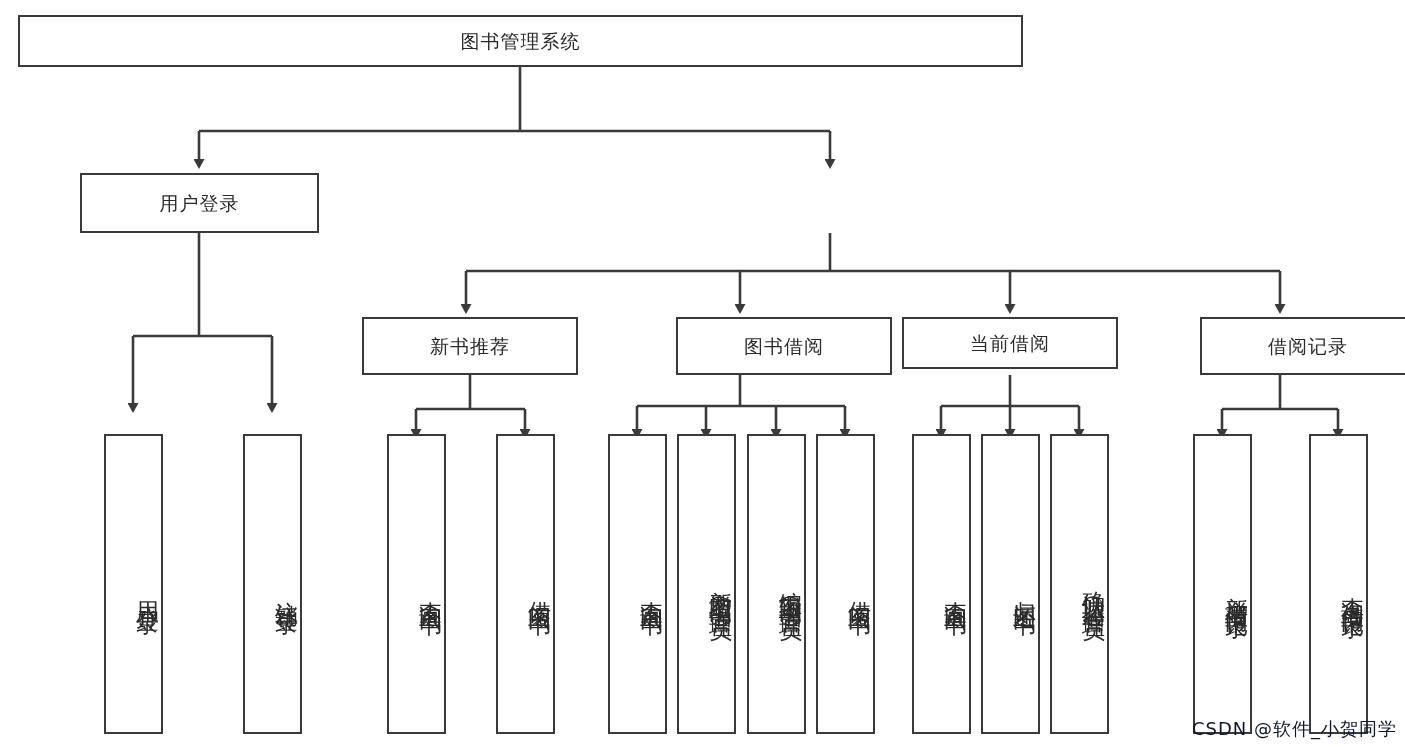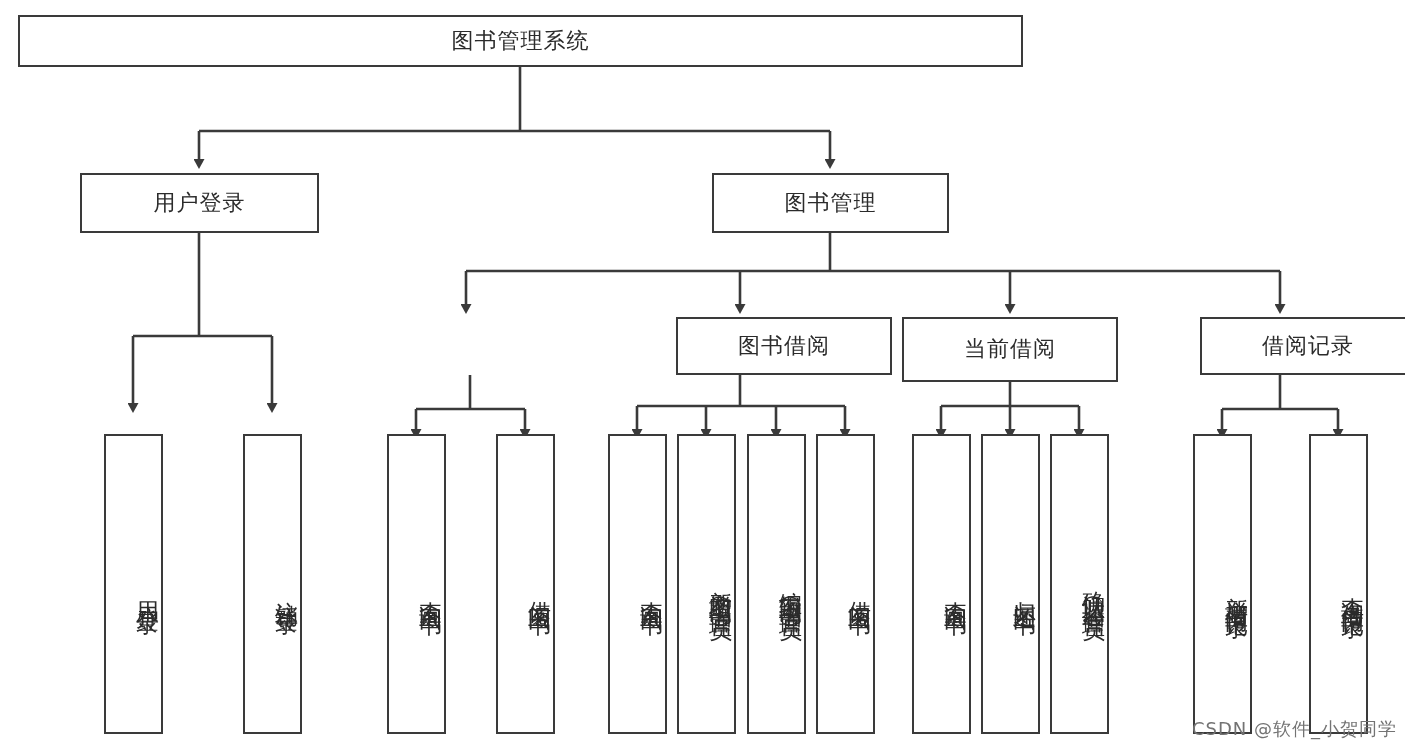--- a/index.html
+++ b/index.html
@@ -30,21 +30,21 @@
     position: absolute;
     box-sizing: border-box;
     background: #ffffff;
     border: 2px solid #3a3a3a;
     display: flex;
     align-items: center;
     justify-content: center;
     color: #2b2b2b;
   }
   .node.horiz {
-    font-size: 22px;
+    font-size: 19px;
     letter-spacing: 1px;
     line-height: 1.2;
   }
   .node.vert {
     writing-mode: vertical-rl;
     text-orientation: upright;
     font-size: 23px;
     letter-spacing: 4px;
     line-height: 1.15;
     padding-top: 14px;
@@ -54,21 +54,21 @@
   .node.vert .vlabel {
     writing-mode: vertical-rl;
     text-orientation: upright;
     white-space: nowrap;
   }
   .watermark {
     position: absolute;
     right: 8px;
     bottom: 6px;
     font-size: 18px;
-    color: #737373;
+    color: #0f172a;
     letter-spacing: 1px;
     white-space: nowrap;
     user-select: none;
     text-align: center;
   }
 </style>
 </head>
 <body>
 
 <div id="diagram-root">
@@ -127,30 +127,30 @@
   </svg>
 
   <div class="node horiz" style="left:18px; top:15px; width:1005px; height:52px;">
     <span>图书管理系统</span>
   </div>
 
   <div class="node horiz" style="left:80px; top:173px; width:239px; height:60px;">
     <span>用户登录</span>
   </div>
 
-  <div class="node horiz" style="left:712px; top:173px; width:237px; height:60px;">
-    <span>图书管理</span>
-  </div>
-
+
+  <div class="node horiz" style="left:362px; top:317px; width:216px; height:58px;">
+    <span>新书推荐</span>
+  </div>
 
   <div class="node horiz" style="left:632px; top:317px; width:216px; height:58px;margin-left:44px;">
     <span>图书借阅</span>
   </div>
 
-  <div class="node horiz" style="left:902px; top:317px; width:216px; height:65px;">
+  <div class="node horiz" style="left:902px; top:317px; width:216px; height:52px;">
     <span>当前借阅</span>
   </div>
 
   <div class="node horiz" style="left:1172px; top:317px; width:216px; height:58px;margin-left:28px;">
     <span>借阅记录</span>
   </div>
 
   <div class="node vert" style="left:104px; top:434px; width:59px; height:300px;">
     <span class="vlabel">用户登录</span>
   </div>

